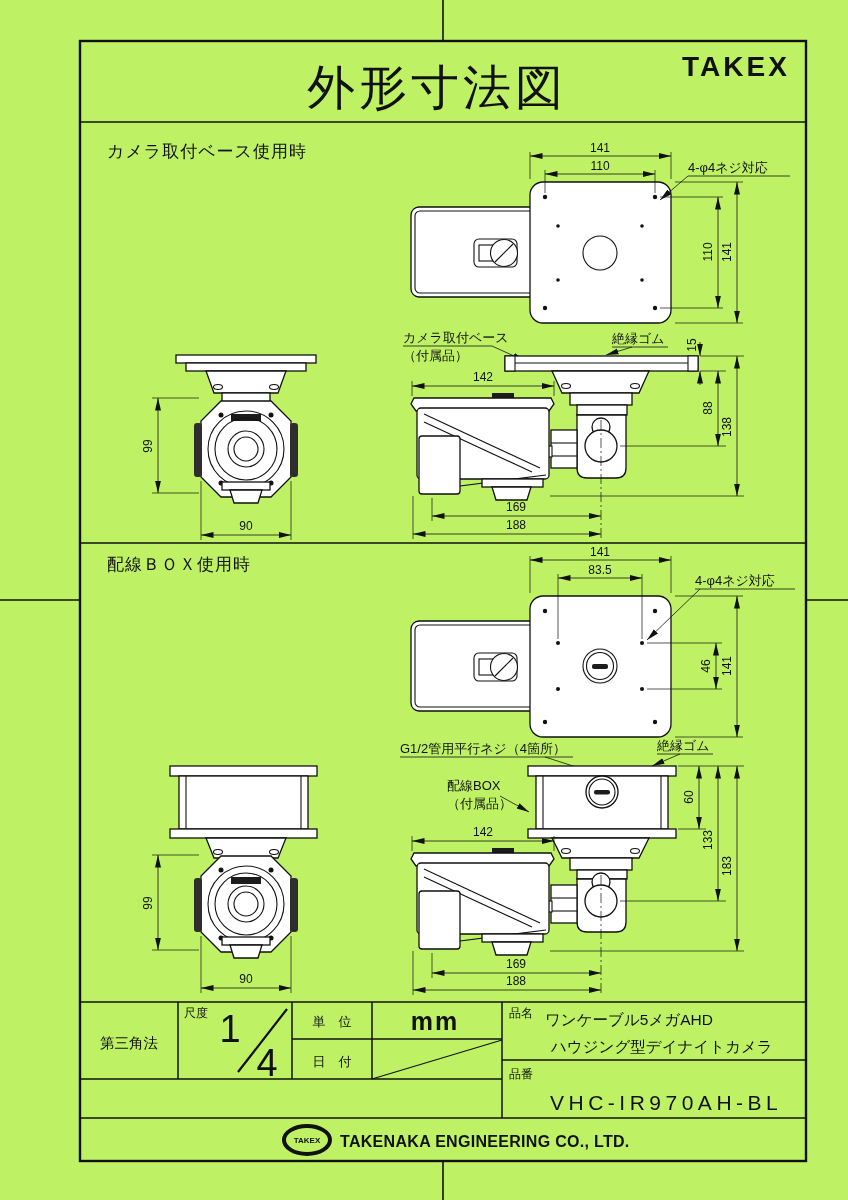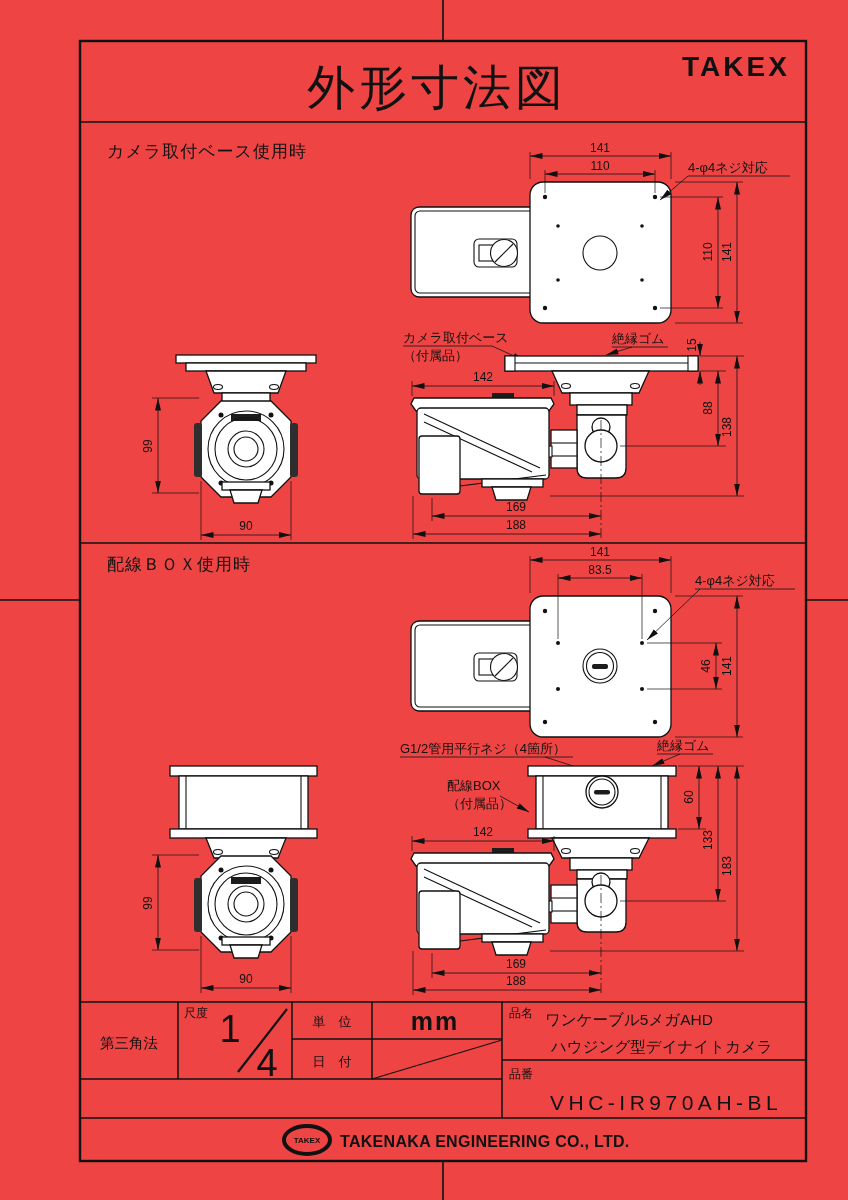--- a/index.html
+++ b/index.html
@@ -1,16 +1,16 @@
 <!DOCTYPE html>
 <html><head>
 <meta charset="utf-8">
 <style>
   html,body{margin:0;padding:0;background:#fff;}
-  .canvas{position:relative;width:848px;height:1200px;background:#ef4444;overflow:hidden;}
+  .canvas{position:relative;width:848px;height:1200px;background:#bef264;overflow:hidden;}
   svg{display:block;}
   svg text{font-family:"Liberation Sans","DejaVu Sans",sans-serif;fill:#111;}
   .ol   {fill:#fff;stroke:#111;stroke-width:1.3;}
   .olt  {fill:#fff;stroke:#111;stroke-width:1.1;}
   .oln  {fill:none;stroke:#111;stroke-width:1.1;}
   .blk  {fill:#1c1c1c;stroke:none;}
   .gry  {fill:#2e2e2e;stroke:none;}
   .dim  {fill:none;stroke:#111;stroke-width:0.8;}
   .ext  {fill:none;stroke:#111;stroke-width:0.7;}
   .lead {fill:none;stroke:#111;stroke-width:0.8;}

